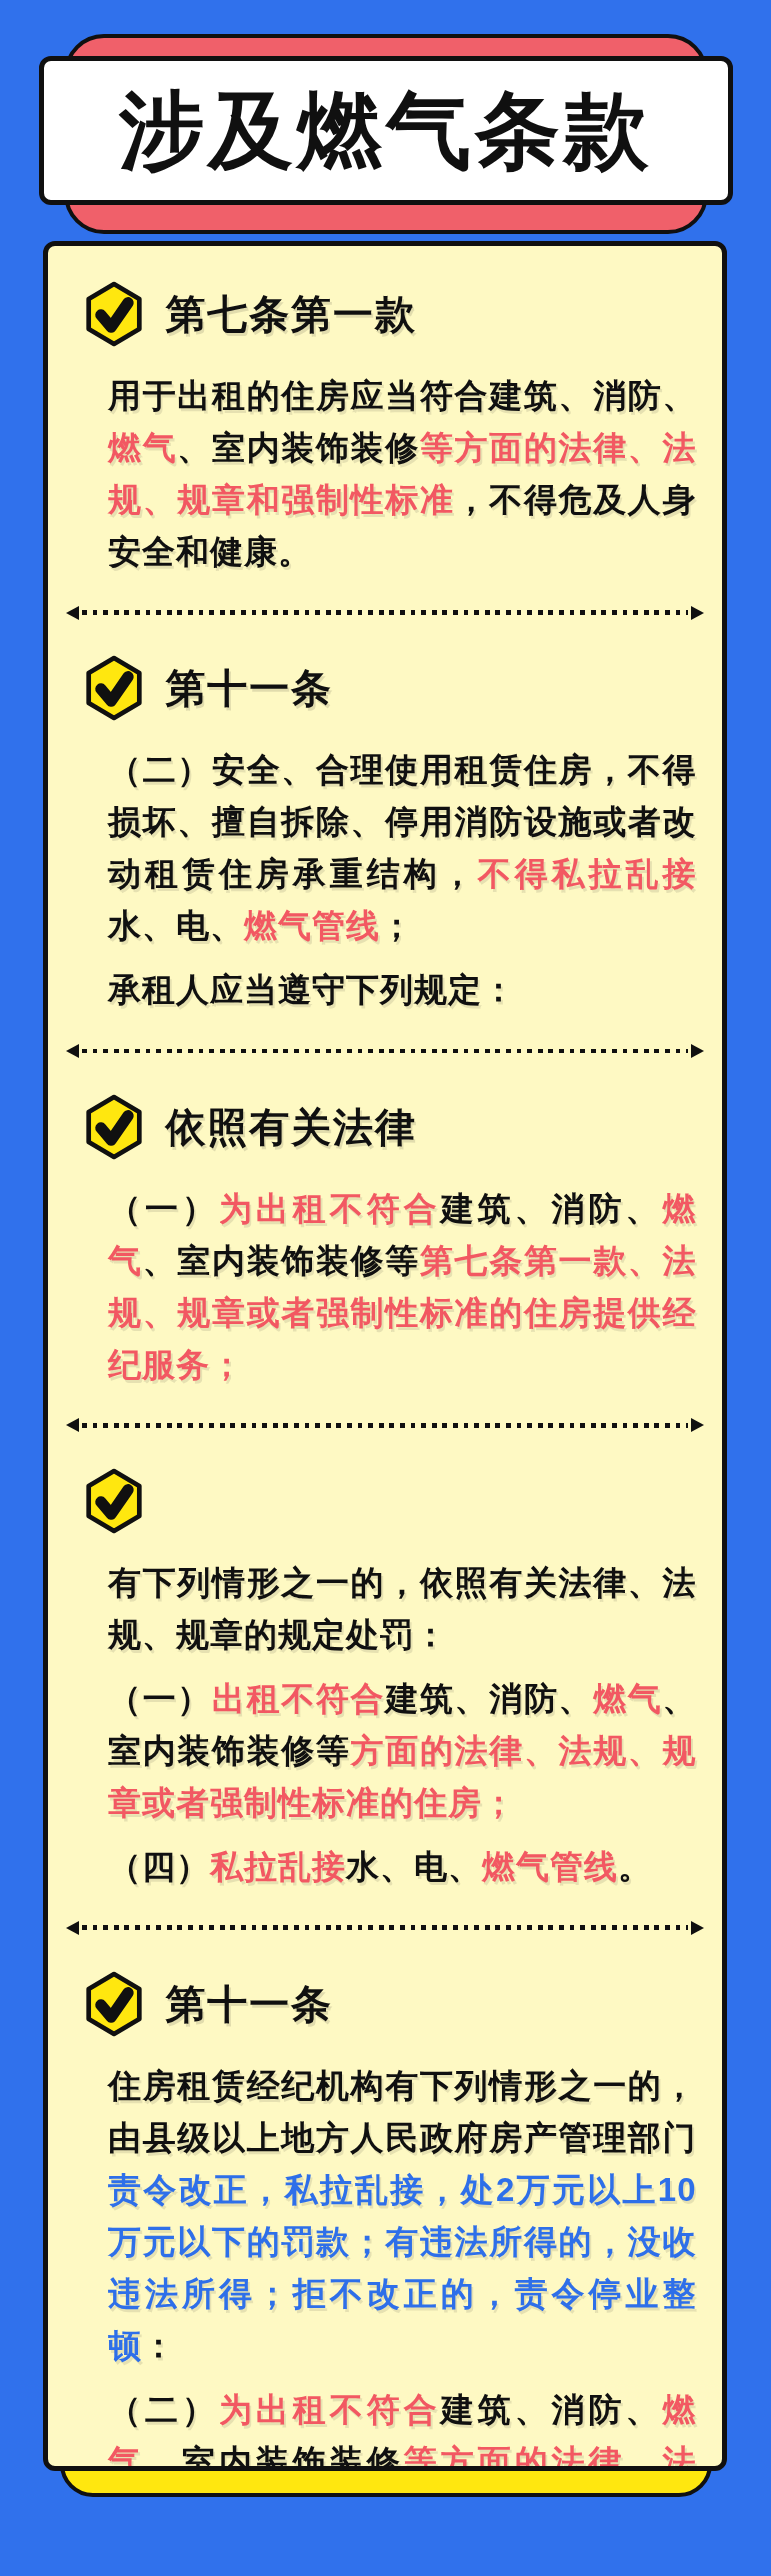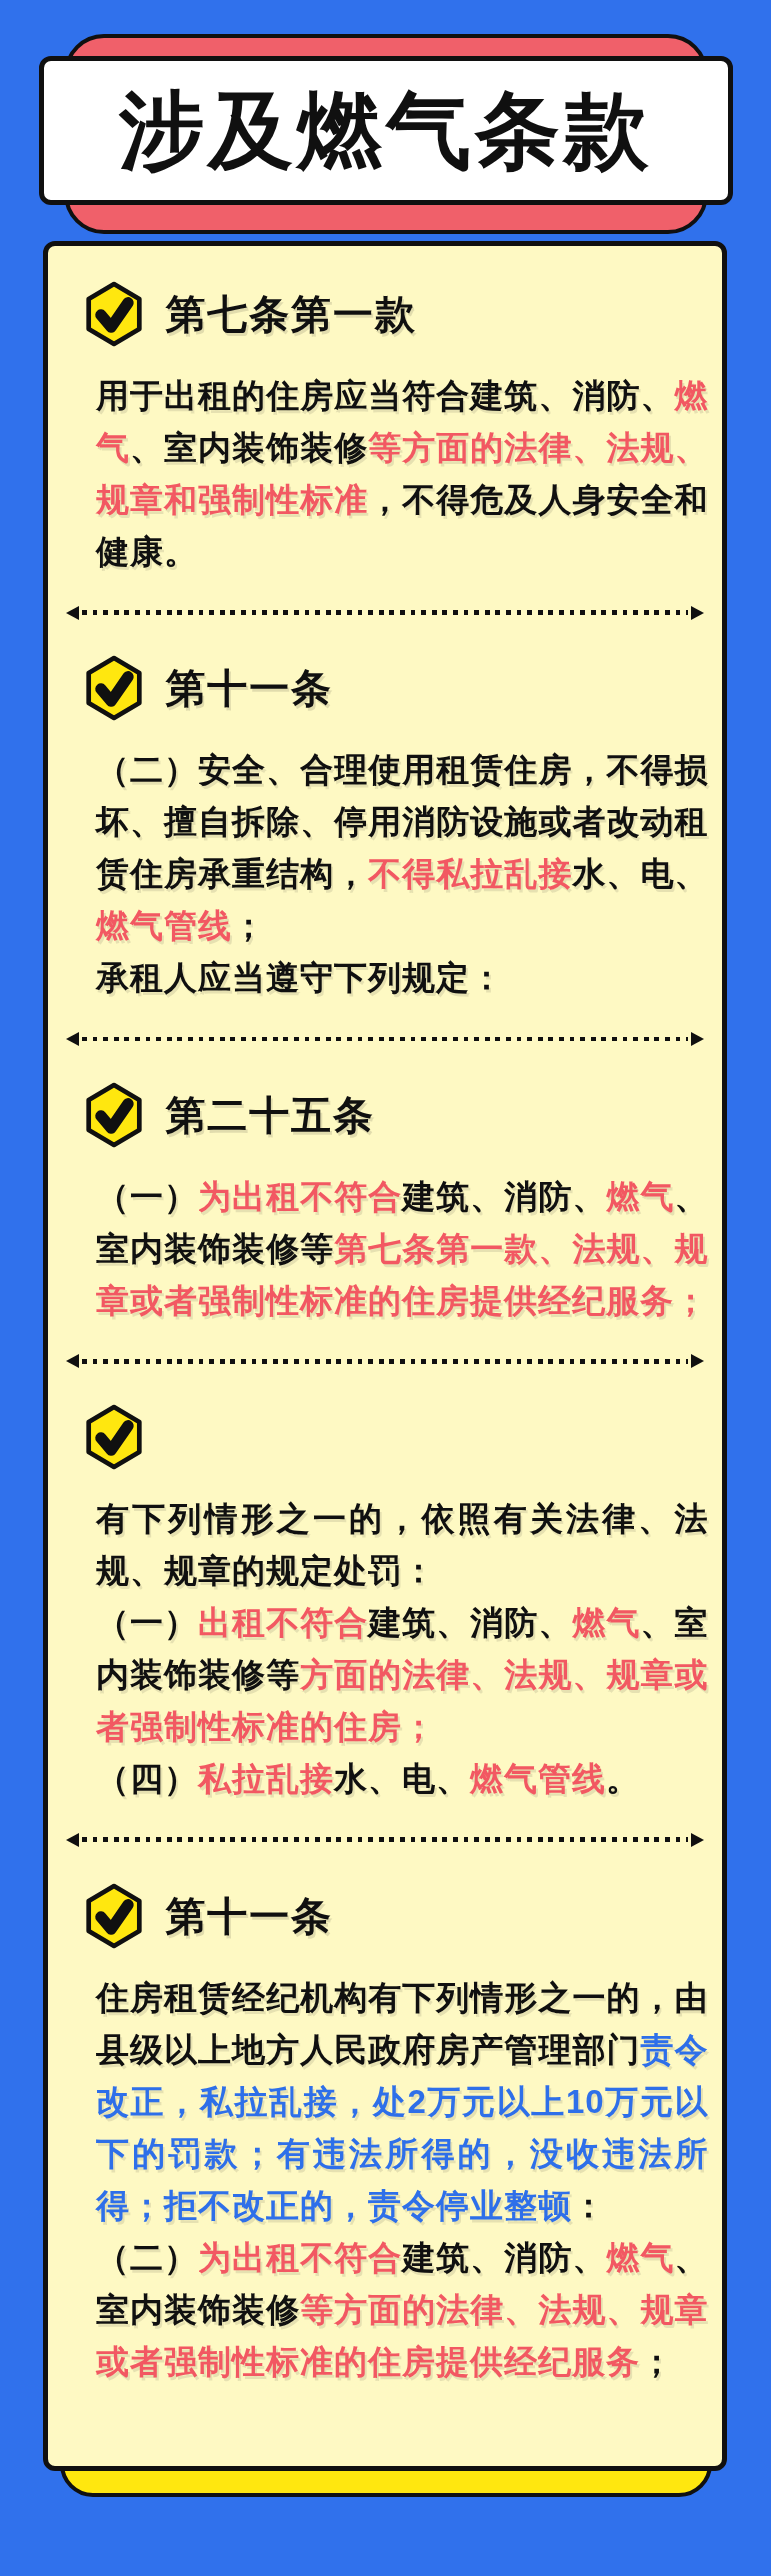--- a/index.html
+++ b/index.html
@@ -72,21 +72,21 @@
   .sec-title{
     margin:0;
     font-size:40px;
     font-weight:900;
     letter-spacing:1.9px;
     color:var(--ink);
     text-shadow:1.9px 2.9px 0 rgba(16,16,16,0.12);
     line-height:1;
   }
   .body-text{
-    margin:0;
+    margin:12px;
     font-size:33px;
     font-weight:700;
     line-height:52px;
     letter-spacing:1px;
     color:var(--ink);
     text-align:justify;
     text-justify:inter-character;
     text-shadow:1.9px 2.9px 0 rgba(16,16,16,0.10);
   }
   .seg-black{color:var(--ink);}
@@ -147,21 +147,21 @@
         <span class="arr arr-l"></span>
         <span class="dots"></span>
         <span class="arr arr-r"></span>
       </div>
       <section>
         <div class="sec-head">
           <svg class="badge" viewBox="0 0 64 70">
             <polygon points="32,3 59,19 59,51 32,67 5,51 5,19"></polygon>
             <path d="M18 36 L29 49 L47 23"></path>
           </svg>
-          <h2 class="sec-title">第二十五条</h2>
+          <h2 class="sec-title">依照有关法律</h2>
         </div>
         <p class="body-text"><span class="seg-black">（一）</span><span class="seg-red">为出租不符合</span><span class="seg-black">建筑、消防、</span><span class="seg-red">燃气</span><span class="seg-black">、室内装饰装修等</span><span class="seg-red">第七条第一款、法规、规章或者强制性标准的住房提供经纪服务；</span></p>
       </section>
       <div class="divider">
         <span class="arr arr-l"></span>
         <span class="dots"></span>
         <span class="arr arr-r"></span>
       </div>
       <section>
         <div class="sec-head">

